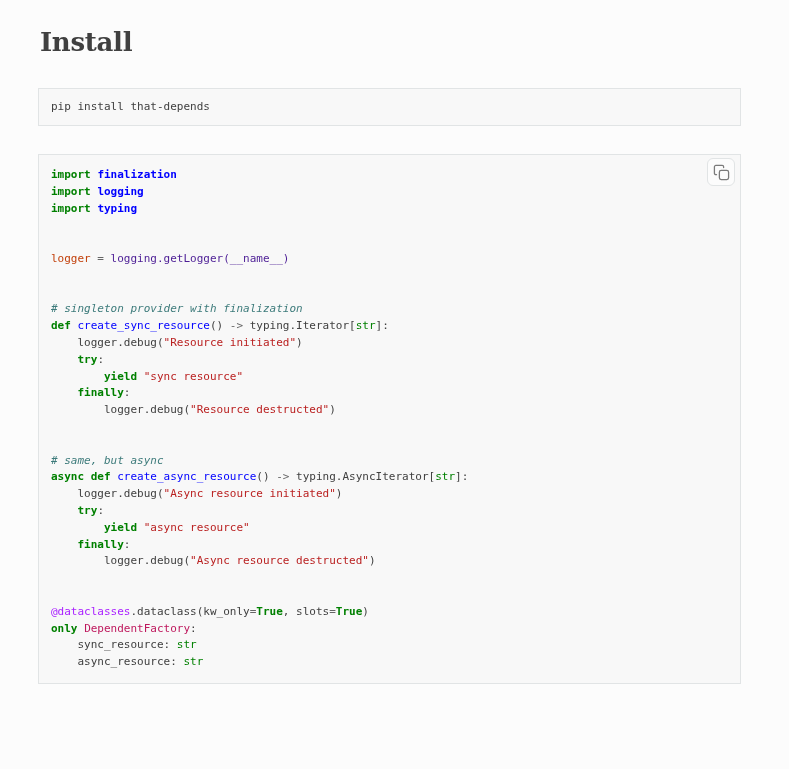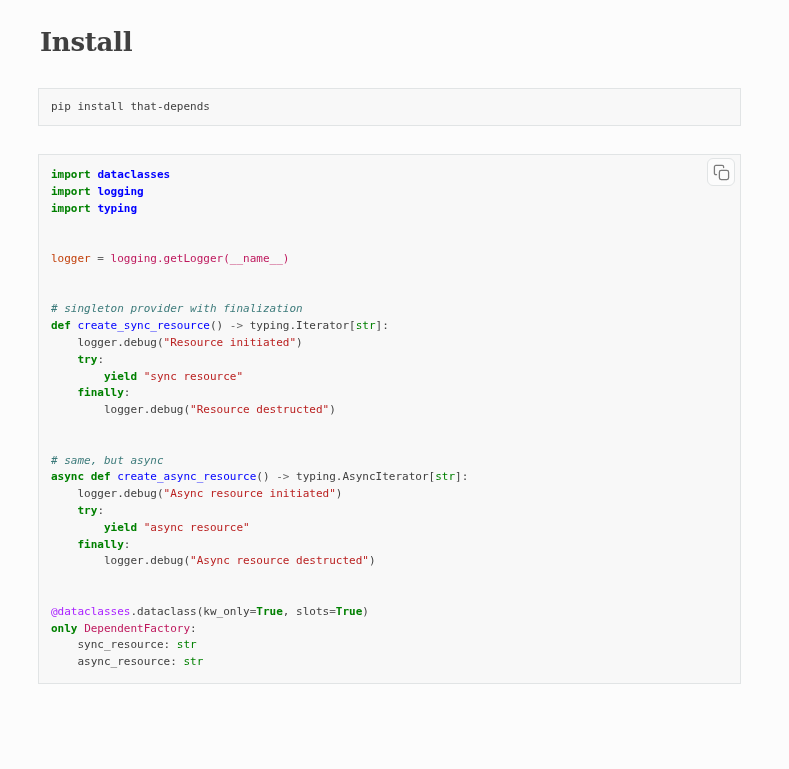--- a/index.html
+++ b/index.html
@@ -73,26 +73,26 @@
   </div>
 
 
   <div class="codeblock main" style="background: rgb(248, 248, 248); border-color: rgb(225, 228, 229);">
     <button class="copybtn">
       <svg width="17" height="17" viewBox="0 0 24 24" fill="none" stroke-width="1.8" stroke-linecap="round" stroke-linejoin="round" stroke="#7a7a7a">
         <rect x="9" y="9" width="13" height="13" rx="2.5" ry="2.5"></rect>
         <path d="M5 15H4a2 2 0 0 1-2-2V4a2 2 0 0 1 2-2h9a2 2 0 0 1 2 2v1"></path>
       </svg>
     </button>
-    <pre><code><span style="color: rgb(0, 128, 0); font-weight: bold;">import</span><span style="color: rgb(64, 64, 64);"> </span><span style="color: rgb(0, 0, 255); font-weight: bold;">dataclasses</span>
+    <pre><code><span style="color: rgb(0, 128, 0); font-weight: bold;">import</span><span style="color: rgb(64, 64, 64);"> </span><span style="color: rgb(0, 0, 255); font-weight: bold;">finalization</span>
 <span style="color: rgb(0, 128, 0); font-weight: bold;">import</span><span style="color: rgb(64, 64, 64);"> </span><span style="color: rgb(0, 0, 255); font-weight: bold;">logging</span>
 <span style="color: rgb(0, 128, 0); font-weight: bold;">import</span><span style="color: rgb(64, 64, 64);"> </span><span style="color: rgb(0, 0, 255); font-weight: bold;">typing</span>
 
 
-<span style="color: #c2410c;">logger </span><span style="color: rgb(102, 102, 102);">=</span><span style="color: #be185d;"> logging.getLogger(__name__)</span>
+<span style="color: #c2410c;">logger </span><span style="color: rgb(102, 102, 102);">=</span><span style="color: #4c1d95;"> logging.getLogger(__name__)</span>
 
 
 <span style="color: rgb(61, 123, 123); font-style: italic;"># singleton provider with finalization</span>
 <span style="color: rgb(0, 128, 0); font-weight: bold;">def</span><span style="color: rgb(64, 64, 64);"> </span><span style="color: rgb(0, 0, 255);">create_sync_resource</span><span style="color: rgb(64, 64, 64);">() </span><span style="color: rgb(102, 102, 102);">-&gt;</span><span style="color: rgb(64, 64, 64);"> typing.Iterator[</span><span style="color: rgb(0, 128, 0);">str</span><span style="color: rgb(64, 64, 64);">]:</span>
 <span style="color: rgb(64, 64, 64);">    logger.debug(</span><span style="color: rgb(186, 33, 33);">"Resource initiated"</span><span style="color: rgb(64, 64, 64);">)</span>
 <span style="color: rgb(64, 64, 64);">    </span><span style="color: rgb(0, 128, 0); font-weight: bold;">try</span><span style="color: rgb(64, 64, 64);">:</span>
 <span style="color: rgb(64, 64, 64);">        </span><span style="color: rgb(0, 128, 0); font-weight: bold;">yield</span><span style="color: rgb(64, 64, 64);"> </span><span style="color: rgb(186, 33, 33);">"sync resource"</span>
 <span style="color: rgb(64, 64, 64);">    </span><span style="color: rgb(0, 128, 0); font-weight: bold;">finally</span><span style="color: rgb(64, 64, 64);">:</span>
 <span style="color: rgb(64, 64, 64);">        logger.debug(</span><span style="color: rgb(186, 33, 33);">"Resource destructed"</span><span style="color: rgb(64, 64, 64);">)</span>
 

